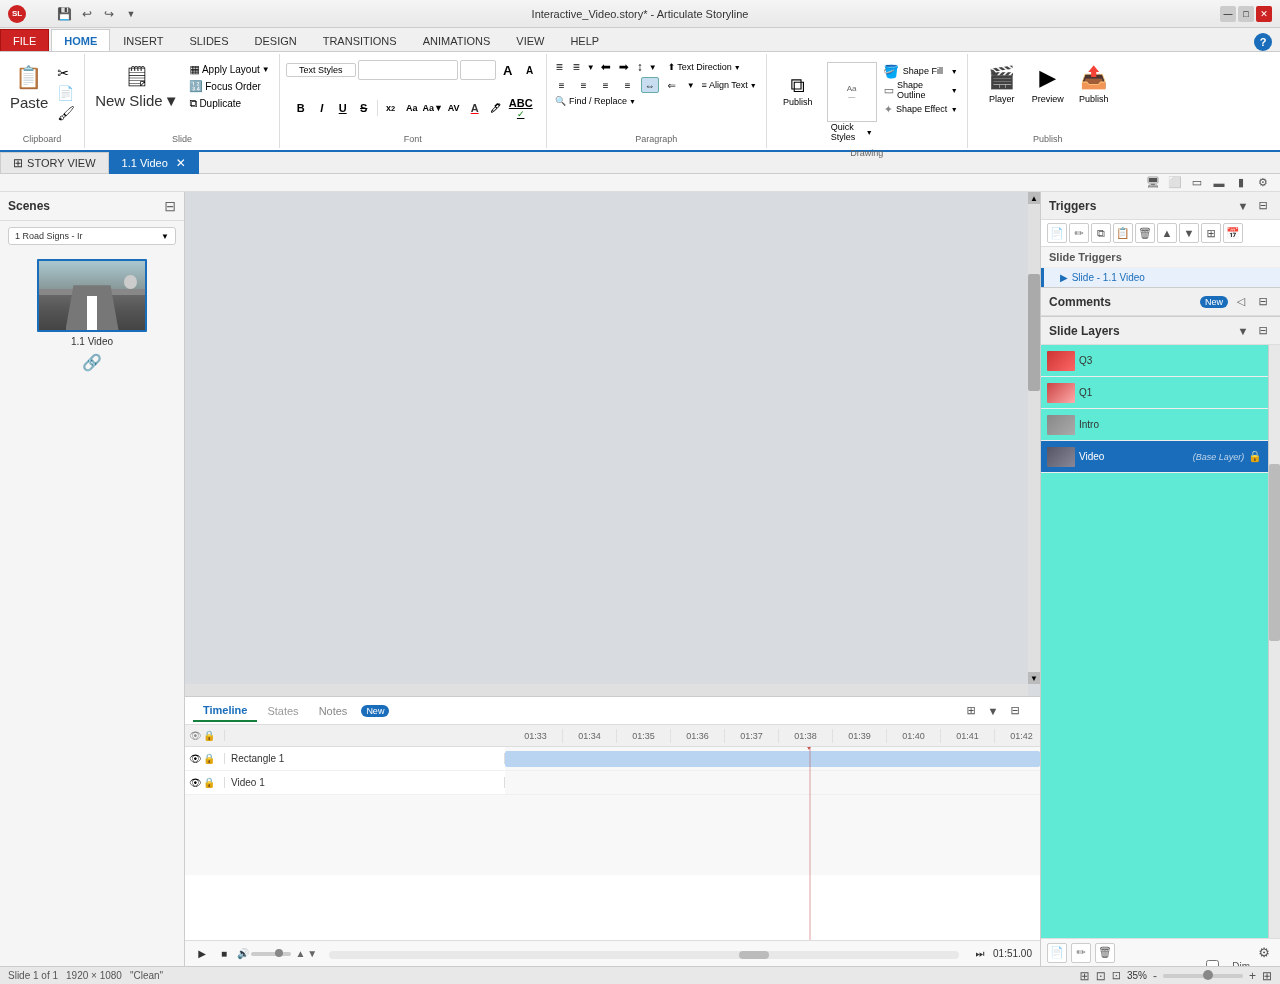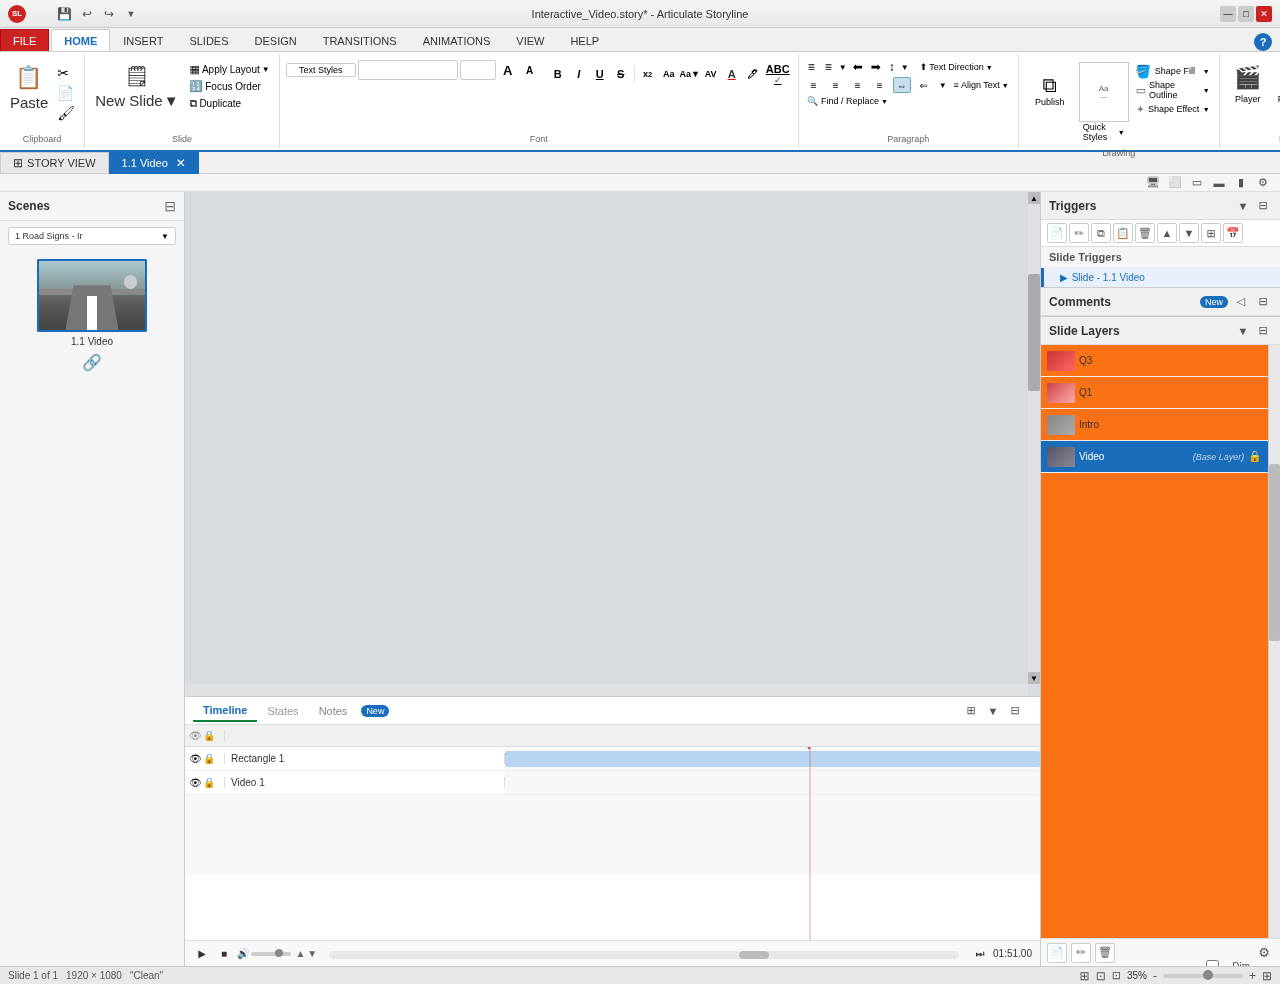--- a/index.html
+++ b/index.html
@@ -539,21 +539,21 @@
       display: flex;
       align-items: center;
       justify-content: space-between;
       padding: 0 8px;
       background: #f0f0f0;
       border-bottom: 1px solid #ddd;
     }
     .layers-list {
       flex: 1;
       overflow-y: auto;
-      background: #f97316;
+      background: #5eead4;
     }
     .layer-item {
       display: flex;
       align-items: center;
       height: 32px;
       padding: 0 6px;
       border-bottom: 1px solid #eee;
       cursor: pointer;
       gap: 4px;
     }
@@ -816,21 +816,21 @@
             <span style="font-size:11px;">⧉</span>
             <span>Duplicate</span>
           </div>
         </div>
       </div>
     </div>
     <div class="ribbon-group-label">Slide</div>
   </div>
 
   <div class="ribbon-group" style="width:200px;">
-    <div class="ribbon-group-content" style="gap:8px;padding-top:4px;width:100%;">
+    <div class="ribbon-group-content" style="flex-direction:column;gap:14px;padding-top:4px;width:100%;align-items:center;">
       <div style="display:flex;align-items:center;gap:2px;">
         <div class="text-styles-btn" style="font-size:9px;border:1px solid #ccc;padding:1px 4px;background:white;border-radius:2px;min-width:70px;text-align:center;">Text Styles</div>
         <div>
           <input type="text" style="width: 100px; height: 20px; font-size: 10px; border: 1px solid rgb(204, 204, 204); border-radius: 2px; padding: 0px 4px;" placeholder="">
         </div>
         <div>
           <input type="text" style="width: 36px; height: 20px; font-size: 10px; border: 1px solid rgb(204, 204, 204); border-radius: 2px; padding: 0px 2px;">
         </div>
         <div class="font-btn" style="font-size:13px;font-weight:bold;">A</div>
         <div class="font-btn" style="font-size:10px;font-weight:bold;">A</div>
@@ -1038,20 +1038,32 @@
           <div class="tl-tool-btn">⊟</div>
         </div>
       </div>
 
       <div id="timeline-header-row">
         <div class="tl-col-icons">
           <div style="font-size:10px;color:#888;">👁</div>
           <div style="font-size:10px;color:#888;">🔒</div>
         </div>
         <div class="tl-col-name" style="width:280px;"></div>
+        <div class="tl-timescale" id="tl-timescale">
+            <div class="tl-time-tick">01:33</div>
+            <div class="tl-time-tick">01:34</div>
+            <div class="tl-time-tick">01:35</div>
+            <div class="tl-time-tick">01:36</div>
+            <div class="tl-time-tick">01:37</div>
+            <div class="tl-time-tick">01:38</div>
+            <div class="tl-time-tick">01:39</div>
+            <div class="tl-time-tick">01:40</div>
+            <div class="tl-time-tick">01:41</div>
+            <div class="tl-time-tick">01:42</div>
+          </div>
       </div>
 
       <div style="flex:1;overflow:hidden;">
 
         <div class="tl-row">
           <div class="tl-row-icons">
             <div style="font-size:10px;cursor:pointer;">👁</div>
             <div style="font-size:10px;cursor:pointer;">🔒</div>
           </div>
           <div class="tl-row-name">Rectangle 1</div>

